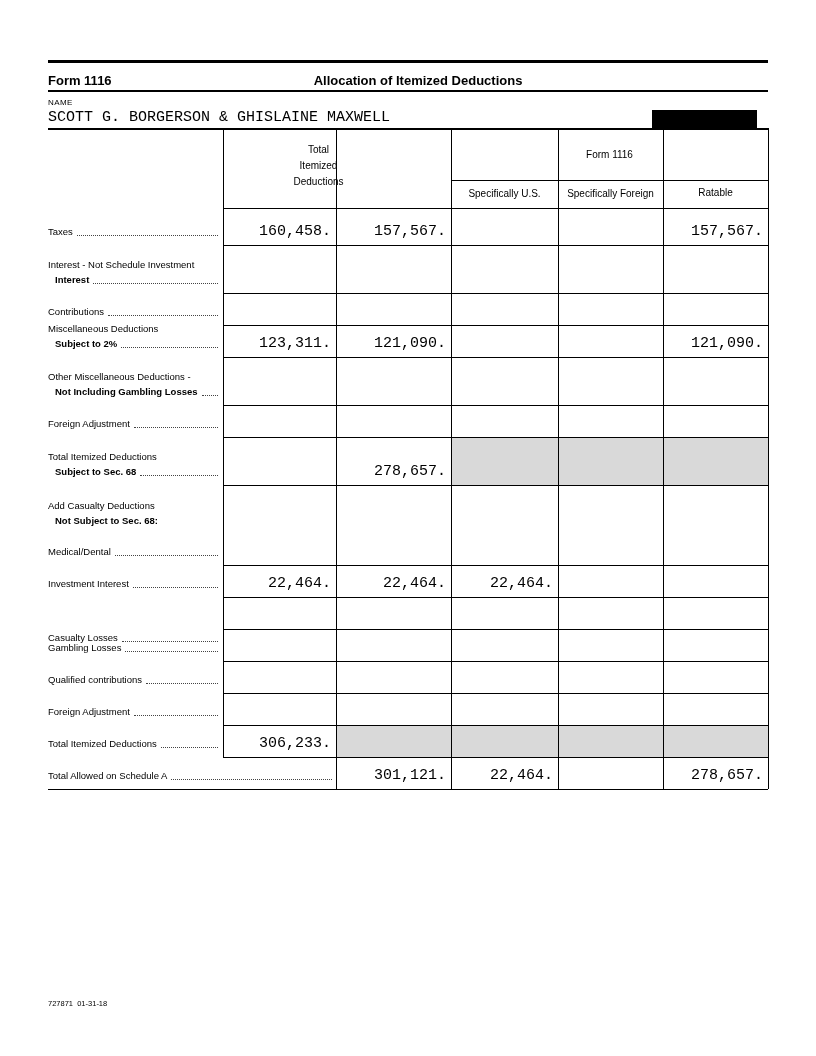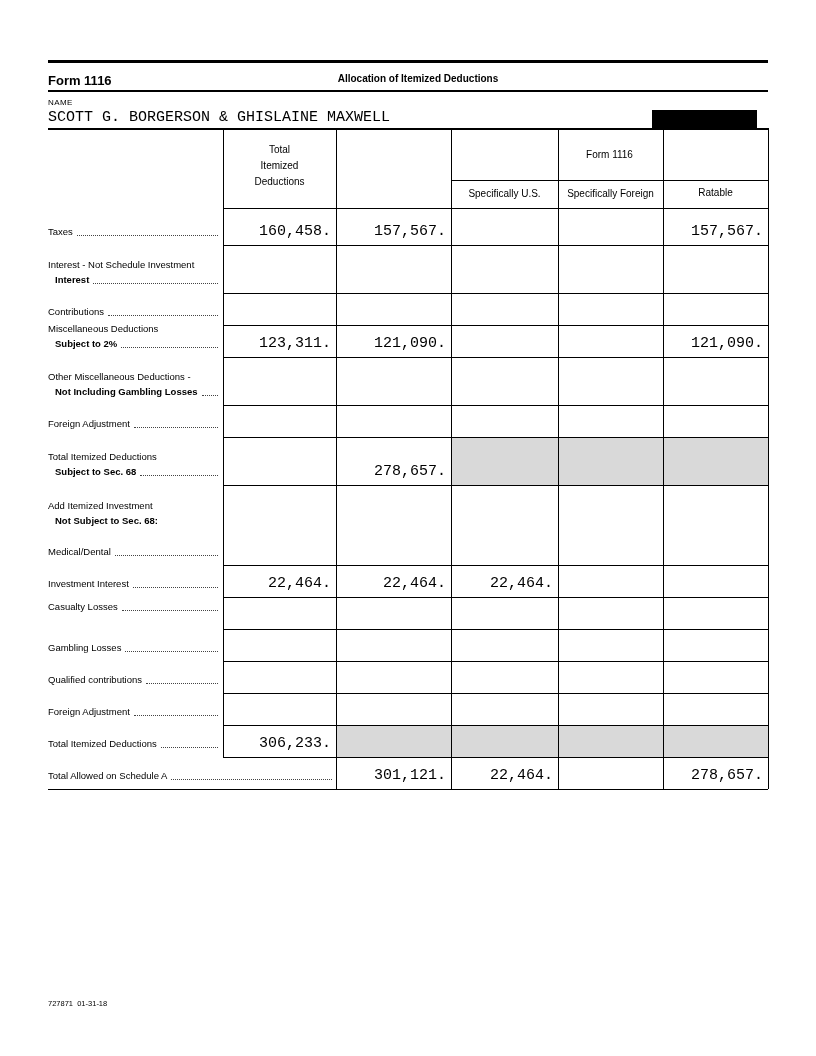--- a/index.html
+++ b/index.html
@@ -1,21 +1,21 @@
 <!DOCTYPE html>
 <html><head>
 <meta charset="utf-8">
 <title>Form 1116 - Allocation of Itemized Deductions</title>
 <style>
   html,body{margin:0;padding:0;background:#ffffff;}
   .page{position:relative;width:816px;height:1056px;background:#ffffff;color:#000;
         font-family:"Liberation Sans",sans-serif;overflow:hidden;}
   .hline,.vline{position:absolute;background:#000;}
   .form-no{position:absolute;left:48px;top:73px;font-size:13px;font-weight:bold;}
-  .doc-title{position:absolute;left:98px;top:73px;width:640px;text-align:center;font-size:10px;font-weight:bold;}
+  .doc-title{position:absolute;left:98px;top:73px;width:640px;text-align:center;font-size:13px;font-weight:bold;}
   .name-label{position:absolute;left:48px;top:98px;font-size:8px;letter-spacing:.4px;}
   .name-value{position:absolute;left:48px;top:109px;font-size:15px;white-space:pre;
               font-family:"Liberation Mono","DejaVu Sans Mono",monospace;}
   .redaction{position:absolute;left:652px;top:110px;width:105px;height:18px;background:#000;}
   .footer-code{position:absolute;left:48px;top:999px;font-size:7.5px;white-space:pre;}
   .shade{position:absolute;background:#d9d9d9;}
   .hdr-block{position:absolute;text-align:center;font-size:10px;line-height:16px;}
   .row-label{position:absolute;font-size:9.5px;line-height:15px;}
   .lbl-line{display:flex;white-space:nowrap;}
   .lbl-line.indent{padding-left:7px;font-weight:bold;}
@@ -61,21 +61,21 @@
     <div class="hline" style="left: 223px; top: 437px; width: 545px; height: 1px;"></div>
     <div class="hline" style="left: 223px; top: 485px; width: 545px; height: 1px;"></div>
     <div class="hline" style="left: 223px; top: 565px; width: 545px; height: 1px;"></div>
     <div class="hline" style="left: 223px; top: 597px; width: 545px; height: 1px;"></div>
     <div class="hline" style="left: 223px; top: 629px; width: 545px; height: 1px;"></div>
     <div class="hline" style="left: 223px; top: 661px; width: 545px; height: 1px;"></div>
     <div class="hline" style="left: 223px; top: 693px; width: 545px; height: 1px;"></div>
     <div class="hline" style="left: 223px; top: 725px; width: 545px; height: 1px;"></div>
     <div class="hline" style="left: 223px; top: 757px; width: 545px; height: 1px;"></div>
     <div class="hline" style="left: 48px; top: 789px; width: 720px; height: 1px;"></div>
-    <div class="hdr-block" style="left: 223px; top: 142px; width: 113px;">
+    <div class="hdr-block" style="left: 223px; top: 142px; width: 113px; padding-left: 39px;">
       <div>Total</div>
       <div>Itemized</div>
       <div>Deductions</div>
     </div>
     <div class="hdr-block" style="left: 451px; top: 147px; width: 317px;">Form 1116</div>
     <div class="hdr-block" style="left: 451px; top: 186px; width: 107px;">Specifically U.S.</div>
     <div class="hdr-block" style="left: 558px; top: 186px; width: 105px;">Specifically Foreign</div>
     <div class="hdr-block" style="left: 663px; top: 185px; width: 105px;">Ratable</div>
     <div class="row-label" style="left: 48px; width: 172px; bottom: 817px;">
       <div class="lbl-line">
@@ -133,42 +133,42 @@
         <span>Total Itemized Deductions</span>
       </div>
       <div class="lbl-line indent">
         <span>Subject to Sec. 68</span>
         <span class="leader"></span>
       </div>
     </div>
     <div class="cell-value" style="left: 337px; top: 439px; width: 109px; height: 41px;">278,657.</div>
     <div class="row-label" style="left: 48px; width: 172px; top: 498px;">
       <div class="lbl-line">
-        <span>Add Itemized Investment</span>
+        <span>Add Casualty Deductions</span>
       </div>
       <div class="lbl-line indent">
         <span>Not Subject to Sec. 68:</span>
       </div>
     </div>
     <div class="row-label" style="left: 48px; width: 172px; bottom: 497px;">
       <div class="lbl-line">
         <span>Medical/Dental</span>
         <span class="leader"></span>
       </div>
     </div>
     <div class="row-label" style="left: 48px; width: 172px; bottom: 465px;">
       <div class="lbl-line">
         <span>Investment Interest</span>
         <span class="leader"></span>
       </div>
     </div>
     <div class="cell-value" style="left: 224px; top: 567px; width: 107px; height: 25px;">22,464.</div>
     <div class="cell-value" style="left: 337px; top: 567px; width: 109px; height: 25px;">22,464.</div>
     <div class="cell-value" style="left: 452px; top: 567px; width: 101px; height: 25px;">22,464.</div>
-    <div class="row-label" style="left: 48px; width: 172px; bottom: 442px;">
+    <div class="row-label" style="left: 48px; width: 172px; bottom: 411px;">
       <div class="lbl-line">
         <span>Casualty Losses</span>
         <span class="leader"></span>
       </div>
     </div>
     <div class="row-label" style="left: 48px; width: 172px; bottom: 401px;">
       <div class="lbl-line">
         <span>Gambling Losses</span>
         <span class="leader"></span>
       </div>

